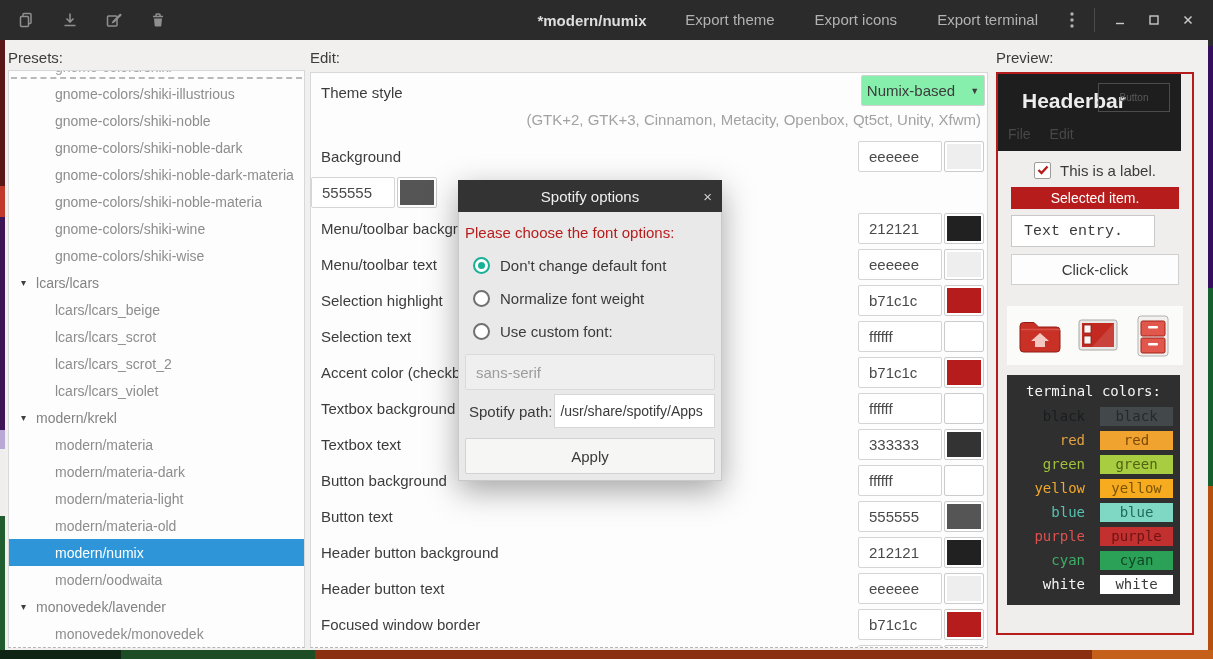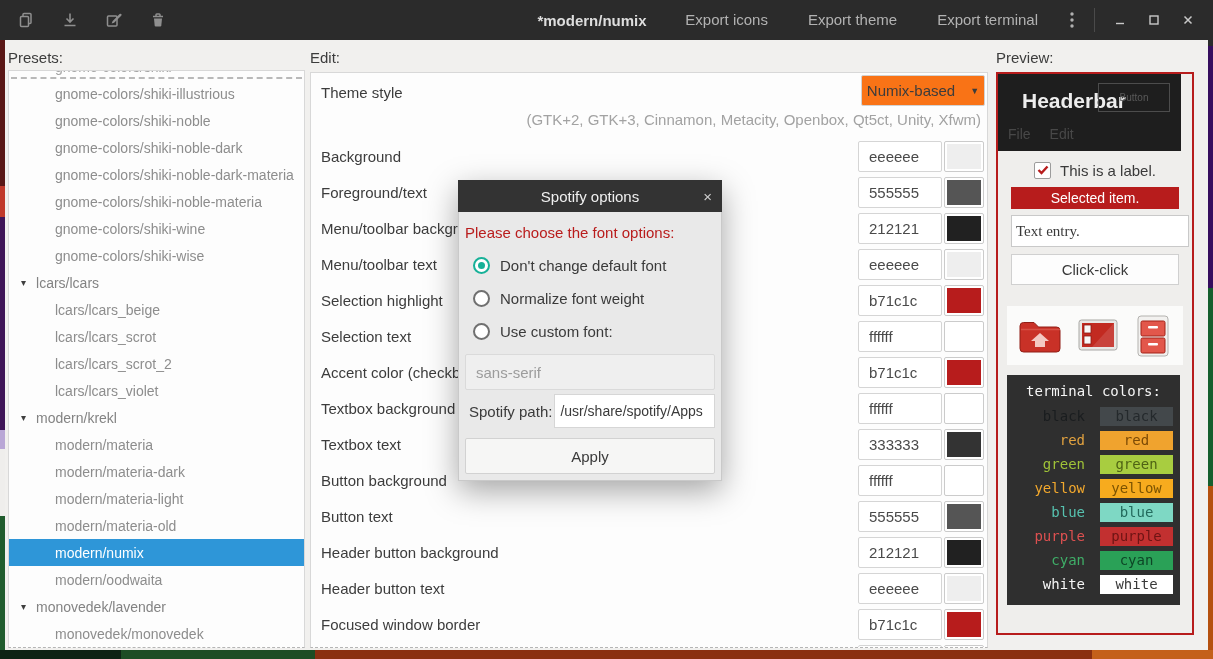--- a/index.html
+++ b/index.html
@@ -36,21 +36,21 @@
   .pitem.group{padding-left:12px;color:#838383;}
   .tri{color:#3f3f3f;font-size:10px;margin-right:10px;}
   .pitem.selected{background:#2e96d8;color:#ffffff;}
 
   
   .edit-box{position:absolute;left:310px;top:72px;width:678px;height:576px;box-sizing:border-box;
             background:#fdfdfd;border:1px solid #d8d8d8;border-bottom:1px dashed #b5b5b5;overflow:hidden;}
   .theme-row{position:relative;height:34px;margin-top:2px;}
   .theme-label{position:absolute;left:10px;top:9px;font-size:15px;color:#3c3c3c;}
   .style-select{position:absolute;right:2px;top:0;width:124px;height:31px;box-sizing:border-box;
-                border:1px solid #d2d2d2;border-radius:2px;background:#f97316;display:flex;
+                border:1px solid #d2d2d2;border-radius:2px;background:#86efac;display:flex;
                 align-items:center;justify-content:center;gap:15px;font-size:15px;color:#3c3c3c;cursor:pointer;}
   .select-arrow{font-size:9px;color:#3c3c3c;}
   .note{height:22px;line-height:22px;text-align:right;padding-right:6px;color:#a2a2a2;font-size:15px;}
   .color-rows{margin-top:7px;}
   .crow{height:36px;display:flex;align-items:center;}
   .clabel{flex:1;padding-left:10px;font-size:15px;color:#3c3c3c;white-space:nowrap;overflow:hidden;}
   .val-box{width:84px;height:31px;box-sizing:border-box;border:1px solid #d5d5d5;border-radius:2px;
            background:#fff;display:flex;align-items:center;padding-left:10px;font-size:15px;color:#4a4a4a;}
   .swatch{width:40px;height:31px;box-sizing:border-box;border:1px solid #cbcbcb;border-radius:2px;
           background:#fff;padding:2px;margin-left:2px;margin-right:3px;cursor:pointer;}
@@ -94,23 +94,23 @@
              border:1px solid #4c4c4c;color:#595959;display:flex;align-items:center;
              justify-content:center;font-size:10px;cursor:pointer;}
   .pv-menu{position:absolute;left:10px;bottom:9px;display:flex;gap:19px;color:#484848;font-size:14px;}
   .pv-menu span{cursor:pointer;}
   .pv-check-row{display:flex;align-items:center;justify-content:center;gap:9px;margin-top:8px;height:22px;}
   .pv-checkbox{width:17px;height:17px;box-sizing:border-box;background:#fff;border:1px solid #9c9c9c;
                border-radius:2px;display:flex;align-items:center;justify-content:center;cursor:pointer;}
   .pv-label{font-size:15px;color:#3a3a3a;}
   .pv-selected{margin:6px 13px 0;height:22px;background:#b71c1c;color:#fff;font-size:14px;
                display:flex;align-items:center;justify-content:center;}
-  .pv-entry{margin:6px 13px 0;display:block;width:178px;height:32px;box-sizing:border-box;
+  .pv-entry{margin:6px 13px 0;display:block;width:144px;height:32px;box-sizing:border-box;
             background:#fff;border:1px solid #c9c9c9;font-size:15px;color:#3a3a3a;
-            padding:0 4px;font-family:Liberation Serif, serif;}
+            padding:0 12px;font-family:Liberation Mono, monospace;}
   .pv-click{margin:7px 13px 0;height:29px;background:#fdfdfd;border:1px solid #d0d0d0;
             font-size:15px;color:#3a3a3a;display:flex;align-items:center;justify-content:center;cursor:pointer;}
   .pv-icons{margin:21px 9px 0;height:59px;background:#fbfbfa;display:flex;align-items:center;
             justify-content:space-around;padding:0 4px;}
   .pv-terminal{margin:10px 9px 0;width:173px;box-sizing:border-box;background:#2f2f2f;
                font-family:"DejaVu Sans Mono",monospace;padding:8px 7px 9px;}
   .term-title{color:#f5f5f5;font-size:14px;text-align:center;margin-bottom:5px;white-space:nowrap;}
   .term-row{display:flex;align-items:center;height:24px;}
   .term-label{width:71px;text-align:right;font-size:14px;white-space:nowrap;}
   .term-swatch{margin-left:15px;width:73px;height:19px;display:flex;align-items:center;
@@ -152,22 +152,22 @@
       </div>
       <div class="tb-tool">
         <svg width="18" height="18" viewBox="0 0 18 18" fill="none" stroke="#8f8f8f" stroke-width="1.5">
           <path d="M4 5.5 h10 M7 5.5 V3.8 q0-0.8 0.8-0.8 h2.4 q0.8 0 0.8 0.8 V5.5"></path>
           <path d="M5 7.5 l0.7 7.2 q0.1 0.8 0.9 0.8 h4.8 q0.8 0 0.9 -0.8 L13 7.5 z" fill="#8f8f8f" stroke="none"></path>
         </svg>
       </div>
     </div>
     <div class="tb-title">*modern/numix</div>
     <div class="tb-right">
+      <div class="tb-btn">Export theme</div>
       <div class="tb-btn">Export icons</div>
-      <div class="tb-btn">Export theme</div>
       <div class="tb-btn">Export terminal</div>
       <div class="kebab">
         <svg width="4" height="16" viewBox="0 0 4 16" fill="#b0b0b0">
           <circle cx="2" cy="2" r="1.7"></circle>
             <circle cx="2" cy="8" r="1.7"></circle>
             <circle cx="2" cy="14" r="1.7"></circle>
         </svg>
       </div>
       <div class="tb-sep"></div>
       <div class="win-btn">
@@ -278,21 +278,20 @@
     <div class="note">(GTK+2, GTK+3, Cinnamon, Metacity, Openbox, Qt5ct, Unity, Xfwm)</div>
     <div class="color-rows">
         <div class="crow">
           <div class="clabel">Background</div>
           <div class="val-box">eeeeee</div>
           <div class="swatch">
             <div class="swatch-inner" style="background: rgb(238, 238, 238);"></div>
           </div>
         </div>
         <div class="crow">
-          <div class="clabel">Foreground/text</div>
           <div class="val-box">555555</div>
           <div class="swatch">
             <div class="swatch-inner" style="background: rgb(85, 85, 85);"></div>
           </div>
         </div>
         <div class="crow">
           <div class="clabel">Menu/toolbar background</div>
           <div class="val-box">212121</div>
           <div class="swatch">
             <div class="swatch-inner" style="background: rgb(33, 33, 33);"></div>

